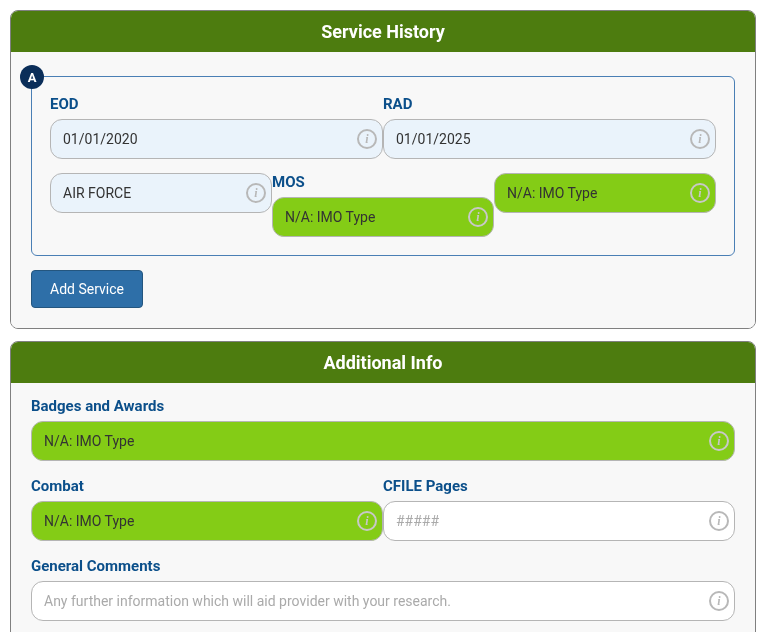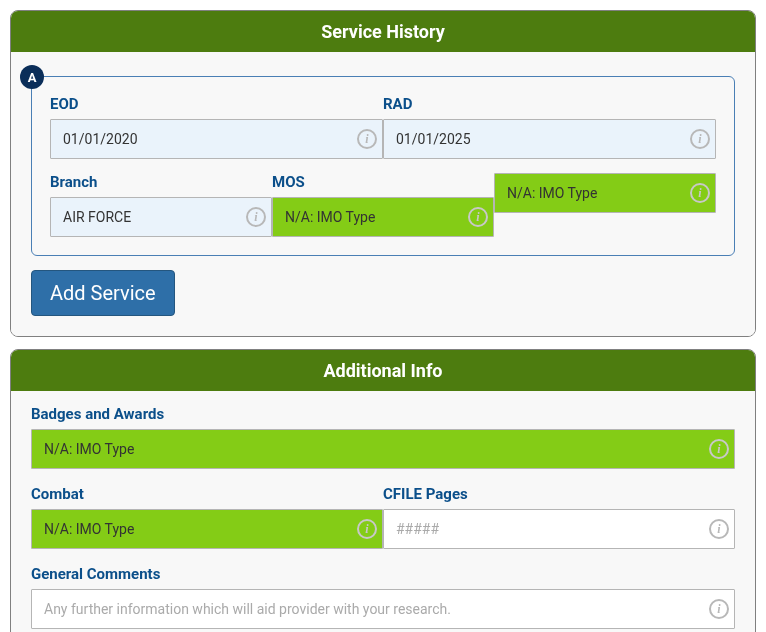--- a/index.html
+++ b/index.html
@@ -72,21 +72,21 @@
       margin-bottom: 6px;
     }
     .input-wrap {
       position: relative;
     }
     .input-wrap input,
     .input-wrap .disabled-input {
       width: 100%;
       height: 40px;
       border: 1px solid #b5b5b5;
-      border-radius: 1px;
+      border-radius: 12px;
       padding: 0 36px 0 12px;
       font-size: 14px;
       font-family: inherit;
     }
     .input-wrap input.blue-bg {
       background: #eaf3fb;
       color: #333;
     }
     .input-wrap input.white-bg {
       background: #ffffff;
@@ -127,21 +127,21 @@
       border-color: #c8c8c8;
       color: #c8c8c8;
     }
     .btn-add {
       margin-top: 14px;
       background: #2e6fa8;
       color: #ffffff;
       border: 1px solid #24567f;
       border-radius: 4px;
       padding: 10px 18px;
-      font-size: 20px;
+      font-size: 14px;
       cursor: pointer;
       font-family: inherit;
     }
     .additional-body .field {
       margin-bottom: 16px;
     }
     .additional-body .row .field {
       margin-bottom: 0;
     }
     .additional-body .row {
@@ -169,21 +169,20 @@
           <label class="field-label">RAD</label>
           <div class="input-wrap">
             <input type="text" class="blue-bg" value="01/01/2025" style="">
             <span class="info-icon">i</span>
           </div>
         </div>
       </div>
 
       <div class="row">
         <div class="field">
-          <label class="field-label">Branch</label>
           <div class="input-wrap">
             <input type="text" class="blue-bg" value="AIR FORCE" style="">
             <span class="info-icon">i</span>
           </div>
         </div>
         <div class="field">
           <label class="field-label">MOS</label>
           <div class="input-wrap">
             <div class="disabled-input">N/A: IMO Type</div>
             <span class="info-icon light">i</span>

